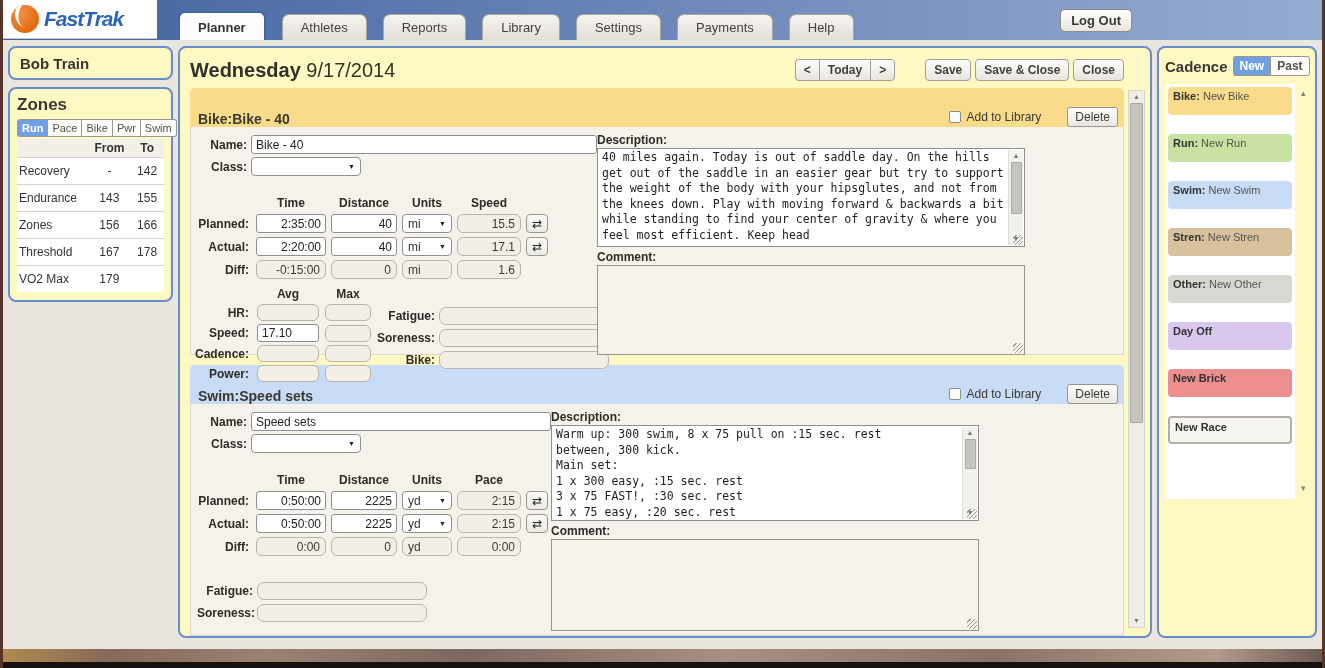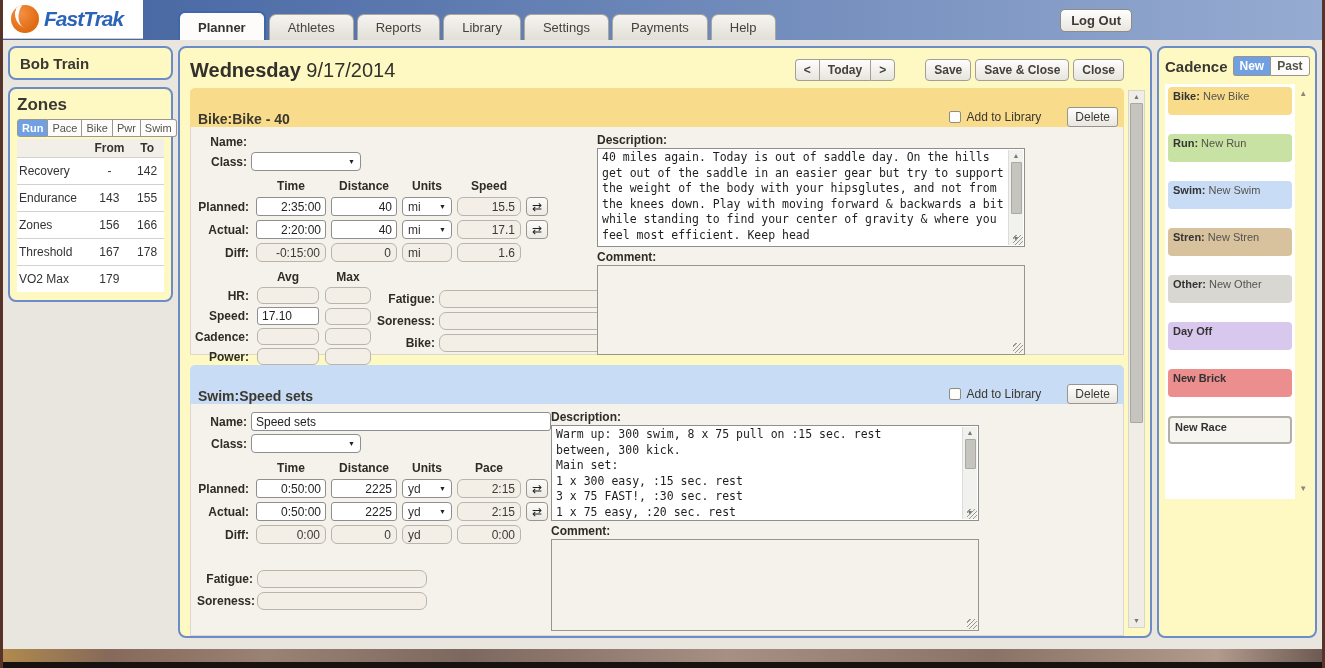--- a/index.html
+++ b/index.html
@@ -2,26 +2,26 @@
 <html><head>
 <meta charset="utf-8">
 <style>
   * { box-sizing: border-box; margin: 0; padding: 0; }
   html,body { width:1325px; height:668px; overflow:hidden; }
   body { font-family:"Liberation Sans", sans-serif; font-size:12px; color:#333; background:#e9e6e0; }
   .page { position:relative; width:1325px; height:668px; background:#e9e6e0; border-left:3px solid #57332a; border-right:3px solid #57332a; }
 
   
   .topbar { position:relative; height:40px; background:linear-gradient(to right,#41629f,#96abd1); display:flex; align-items:flex-end; }
-  .logo-box { position:absolute; left:0; top:0; width:140px; height:39px; background:#fff; border-bottom:1px solid #cfccc5; display:flex; align-items:center; padding-left:8px; gap:5px; }
+  .logo-box { position:absolute; left:0; top:0; width:154px; height:39px; background:#fff; border-bottom:1px solid #cfccc5; display:flex; align-items:center; padding-left:8px; gap:5px; }
   .ball { width:28px; height:28px; border-radius:50%; background:radial-gradient(circle at 35% 30%, #f49043, #e06a12 70%); position:relative; overflow:hidden; }
   .ball:before { content:""; position:absolute; left:4px; top:-6px; width:26px; height:30px; border-left:4px solid #fff; border-radius:50%; transform:rotate(18deg); }
   .logo-text { font-size:21px; font-weight:bold; font-style:italic; color:#2b63b8; letter-spacing:-1px; }
   .tabs { display:flex; margin-left:175px; align-items:flex-end; }
-  .tab { height:26px; padding:5px 18px 0; margin-right:3px; background:linear-gradient(#f6f4f0,#e2dfd8); border:1px solid #a9a69e; border-bottom:none; border-radius:7px 7px 0 0; color:#44423c; font-size:13px; cursor:pointer; }
+  .tab { height:26px; padding:5px 18px 0; margin-right:16px; background:linear-gradient(#f6f4f0,#e2dfd8); border:1px solid #a9a69e; border-bottom:none; border-radius:7px 7px 0 0; color:#44423c; font-size:13px; cursor:pointer; }
   .tab.active { height:29px; padding-top:7px; background:#fdfcfa; border:2px solid #3f66a8; border-bottom:none; font-weight:bold; color:#333; }
   .logout-btn { position:absolute; right:190px; top:9px; padding:3px 10px; font-size:13px; font-weight:bold; color:#3c3a35; background:linear-gradient(#fefefe,#e9e6e0); border:1px solid #8f8c85; border-radius:5px; cursor:pointer; }
 
   
   .content { display:flex; height:598px; padding:6px 5px 0; gap:5px; }
   .panel-border { border:2px solid #6b8cc7; border-radius:8px; background:#fef9c3; }
 
   
   .left-col { width:165px; flex:none; }
   .athlete-box { height:34px; display:flex; align-items:center; padding-left:10px; font-size:15px; font-weight:bold; color:#3a3832; margin-bottom:7px; }
@@ -69,21 +69,21 @@
   .bike-form { width:402px; }
   .swim-form { width:356px; }
   .frow { display:flex; align-items:center; margin-bottom:3px; }
   .flabel { width:56px; text-align:right; font-weight:bold; font-size:12px; color:#2e2c27; padding-right:4px; flex:none; }
   .tinput { height:19px; background:#fff; border:1px solid #8f8f8f; border-radius:3px; font-family:"Liberation Sans",sans-serif; font-size:12px; padding:0 4px; color:#222; }
   .name-input { flex:1; }
   .fake-select { height:19px; background:#fff; border:1px solid #8f8f8f; border-radius:4px; display:flex; align-items:center; padding:0 5px; cursor:pointer; }
   .fake-select .arr { margin-left:auto; font-size:7px; color:#222; }
   .class-select { width:110px; }
 
-  .io-grid { display:grid; grid-template-columns:56px 70px 66px 50px 64px 24px; gap:4px 5px; align-items:center; margin-top:8px; }
+  .io-grid { display:grid; grid-template-columns:56px 70px 66px 50px 64px 24px; gap:4px 5px; align-items:center; margin-top:20px; }
   .io-head { font-weight:bold; font-size:12px; text-align:center; color:#2e2c27; }
   .io-label { text-align:right; font-weight:bold; font-size:12px; color:#2e2c27; padding-right:2px; }
   .num { text-align:right; }
   .ro { height:19px; background:#f3efe7; border:1px solid #b9b5ac; border-radius:6px; font-size:12px; color:#3c3a35; padding:0 5px; display:flex; align-items:center; justify-content:flex-end; }
   .ro.left { justify-content:flex-start; }
   .swap-btn { width:22px; height:19px; border:1px solid #98958d; border-radius:4px; background:linear-gradient(#fcfbf9,#eceae4); font-size:12px; line-height:16px; text-align:center; color:#222; cursor:pointer; }
 
   .bottom-flex { display:flex; margin-top:8px; }
   .stats-grid { display:grid; grid-template-columns:56px 62px 46px; gap:3px 6px; align-items:center; }
   .stat-head { text-align:center; font-weight:bold; font-size:12px; color:#2e2c27; }
@@ -229,20 +229,21 @@
           <span class="hdr-right">
             <span class="cb"></span>
             <span class="addlib">Add to Library</span>
             <button class="del-btn">Delete</button>
           </span>
         </div>
         <div class="wpanel-body bike-body">
           <div class="form-col bike-form">
             <div class="frow">
               <span class="flabel">Name:</span>
+              <input class="tinput name-input" value="Bike - 40" style="">
             </div>
             <div class="frow">
               <span class="flabel">Class:</span>
               <span class="fake-select class-select">
                   <span></span>
                   <span class="arr">▼</span>
                 </span>
             </div>
             <div class="io-grid">
               <span></span>

